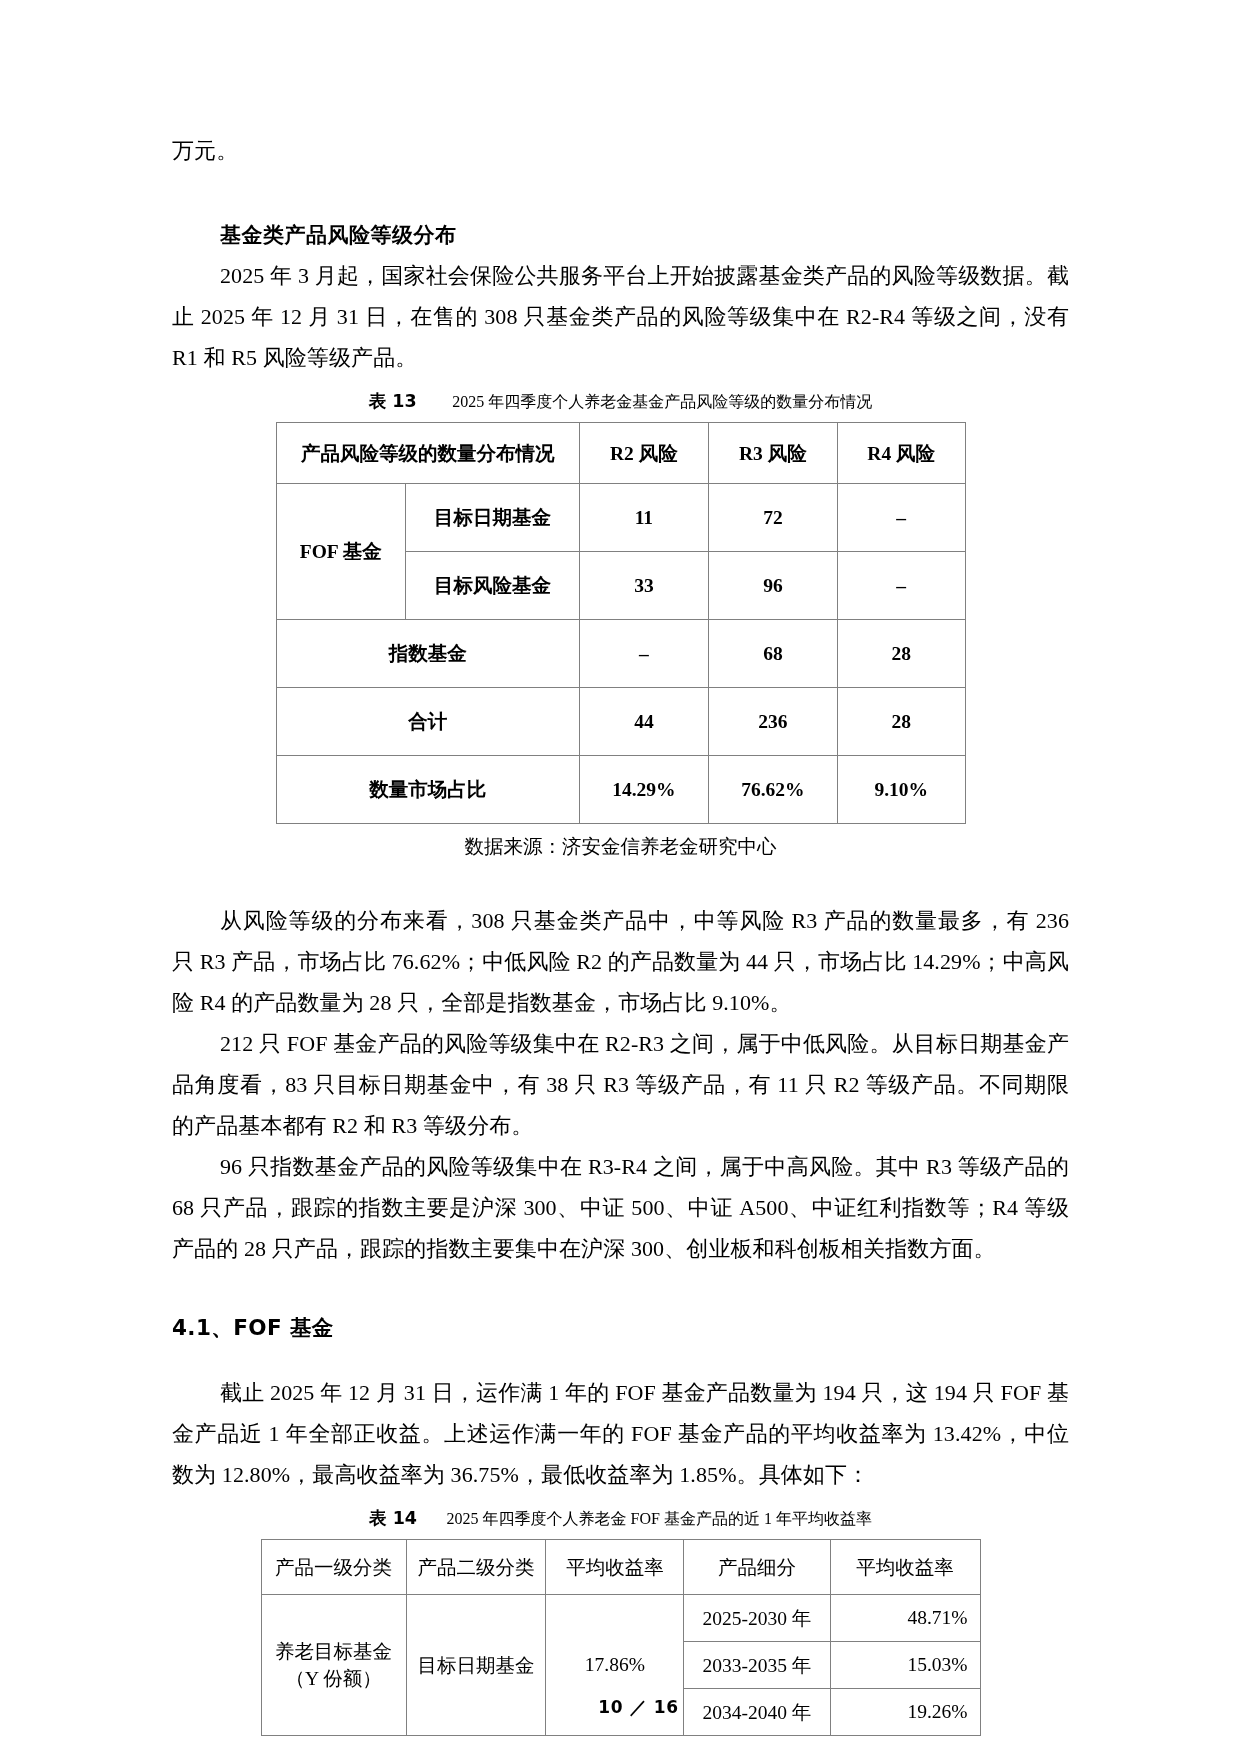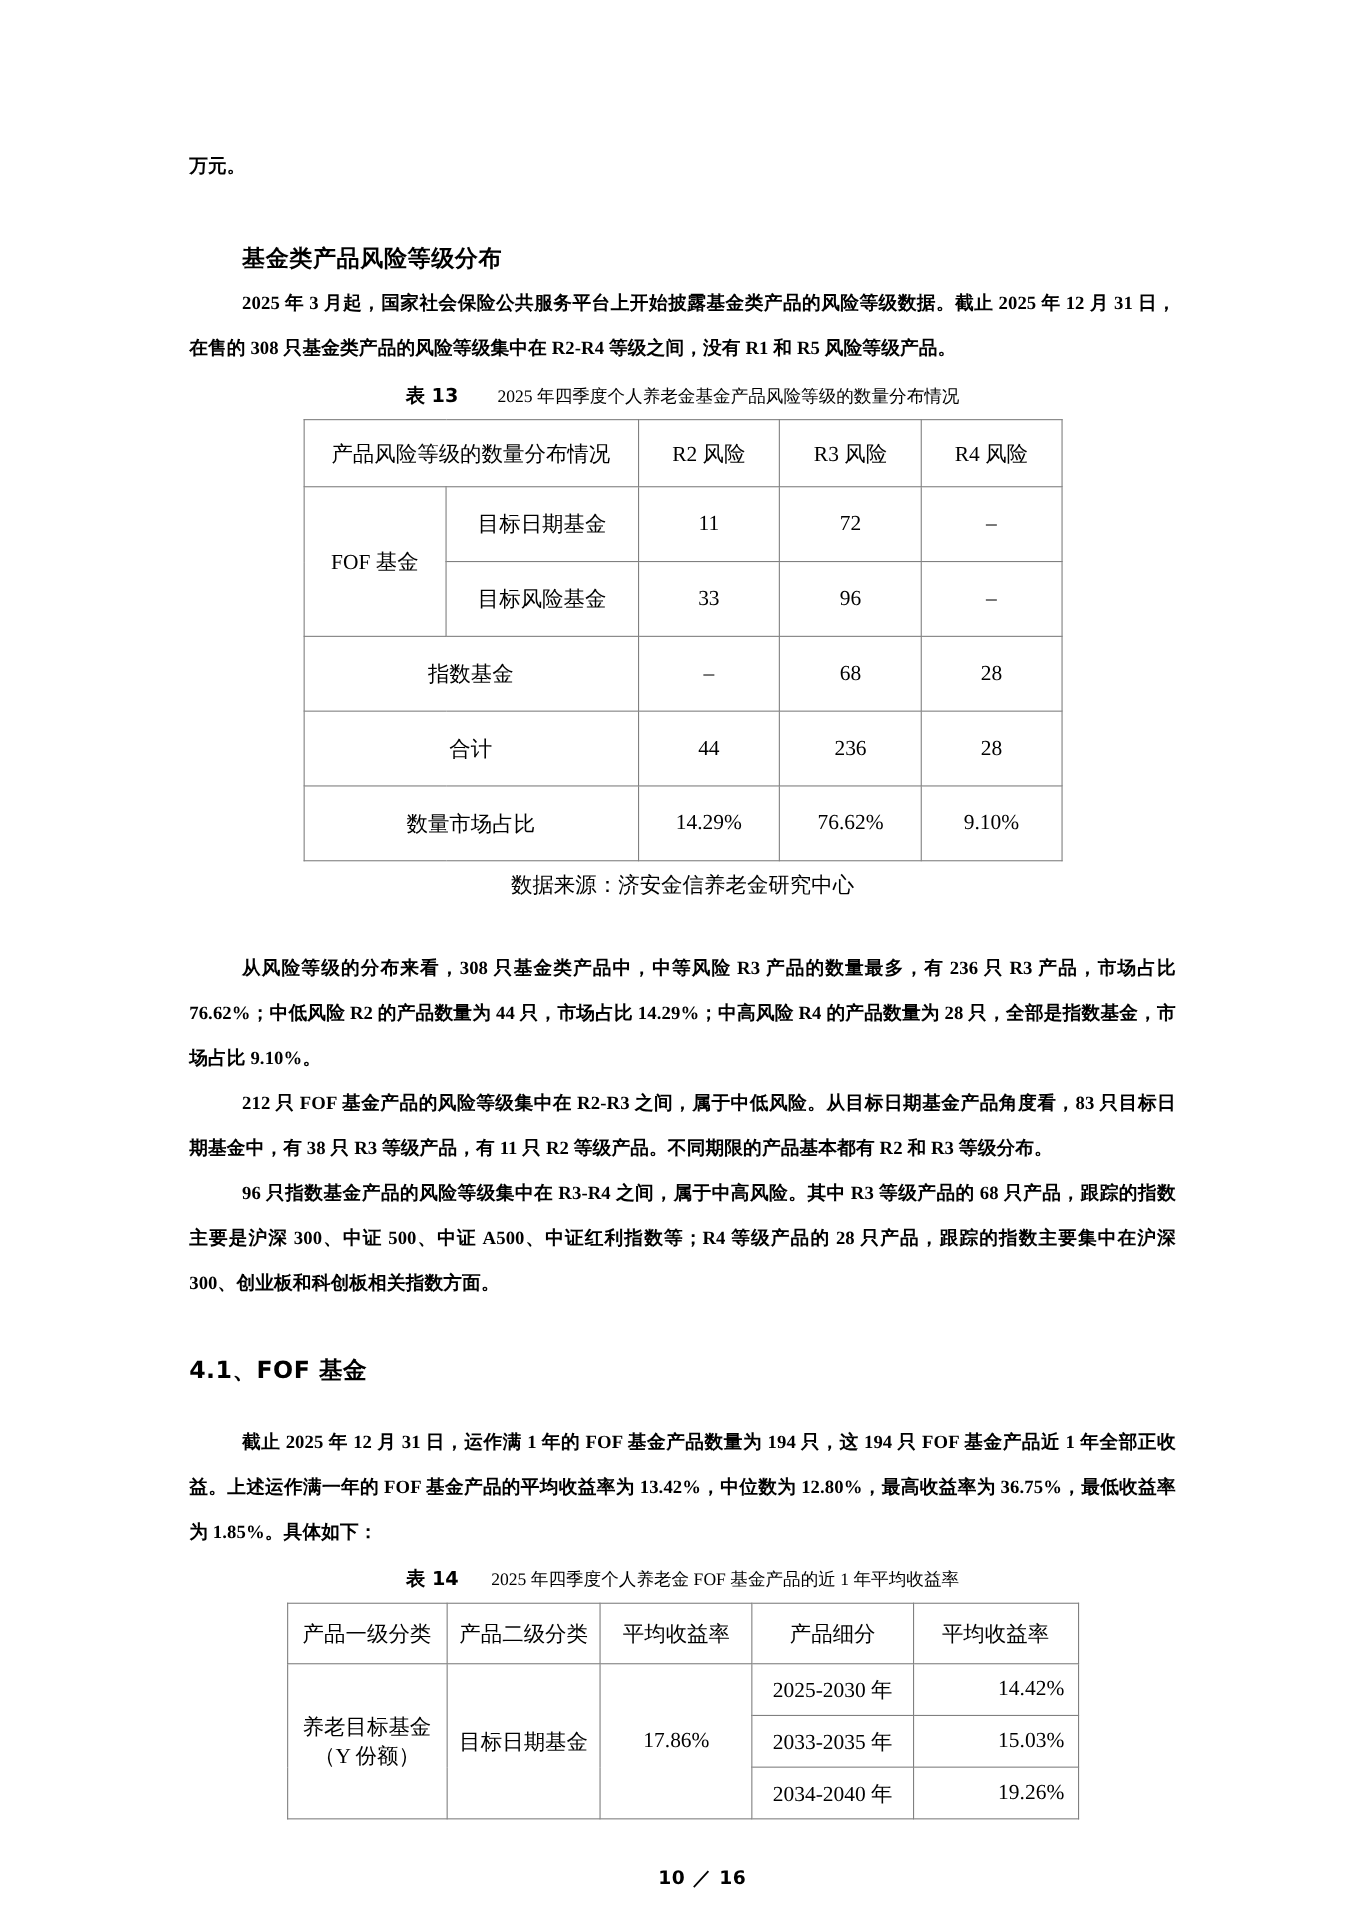--- a/index.html
+++ b/index.html
@@ -14,27 +14,26 @@
   .page {
     position: relative;
     width: 1241px;
     height: 1755px;
     margin: 0 auto;
     background: #ffffff;
     box-sizing: border-box;
     padding: 130px 172px 0 172px;
   }
   .body-text {
-    font-size: 17px;
+    font-size: 22px;
     line-height: 41px;
     text-align: justify;
     text-justify: inter-ideograph;
     letter-spacing: 0.1px;
     margin: 0;
-    font-weight: bold;
   }
   .indent {
     text-indent: 48px;
   }
   .first-line {
     margin-bottom: 44px;
   }
   .section-head {
     font-family: "DejaVu Sans", "Liberation Sans", sans-serif;
     font-weight: bold;
@@ -68,21 +67,21 @@
   table.doc-table td {
     border: 1px solid #808080;
     text-align: center;
     vertical-align: middle;
     font-size: 19.5px;
     padding: 4px 6px;
     color: #000;
   }
   
   #table13 { width: 690px; }
-  #table13 td { height: 52px; }
+  #table13 td { height: 52px; font-weight: bold; }
   #table13 .r-head { height: 56px; }
   #table13 .c1 { width: 130px; }
   #table13 .c2 { width: 185px; }
   #table13 .c3 { width: 125px; }
   #table13 .c4 { width: 125px; }
   #table13 .c5 { width: 125px; }
   #table13 .tall { height: 68px; }
 
   .src-line {
     text-align: center;
@@ -216,21 +215,21 @@
         <td class="k5">平均收益率</td>
       </tr>
       <tr>
         <td class="k1" rowspan="3">
           <div>养老目标基金</div>
           <div>（Y 份额）</div>
         </td>
         <td class="k2" rowspan="3">目标日期基金</td>
         <td class="k3" rowspan="3">17.86%</td>
         <td class="k4">2025-2030 年</td>
-        <td class="k5 num-right">14.42%</td>
+        <td class="k5 num-right">48.71%</td>
       </tr>
       <tr>
         <td class="k4">2033-2035 年</td>
         <td class="k5 num-right">15.03%</td>
       </tr>
       <tr>
         <td class="k4">2034-2040 年</td>
         <td class="k5 num-right">19.26%</td>
       </tr>
     </tbody>

